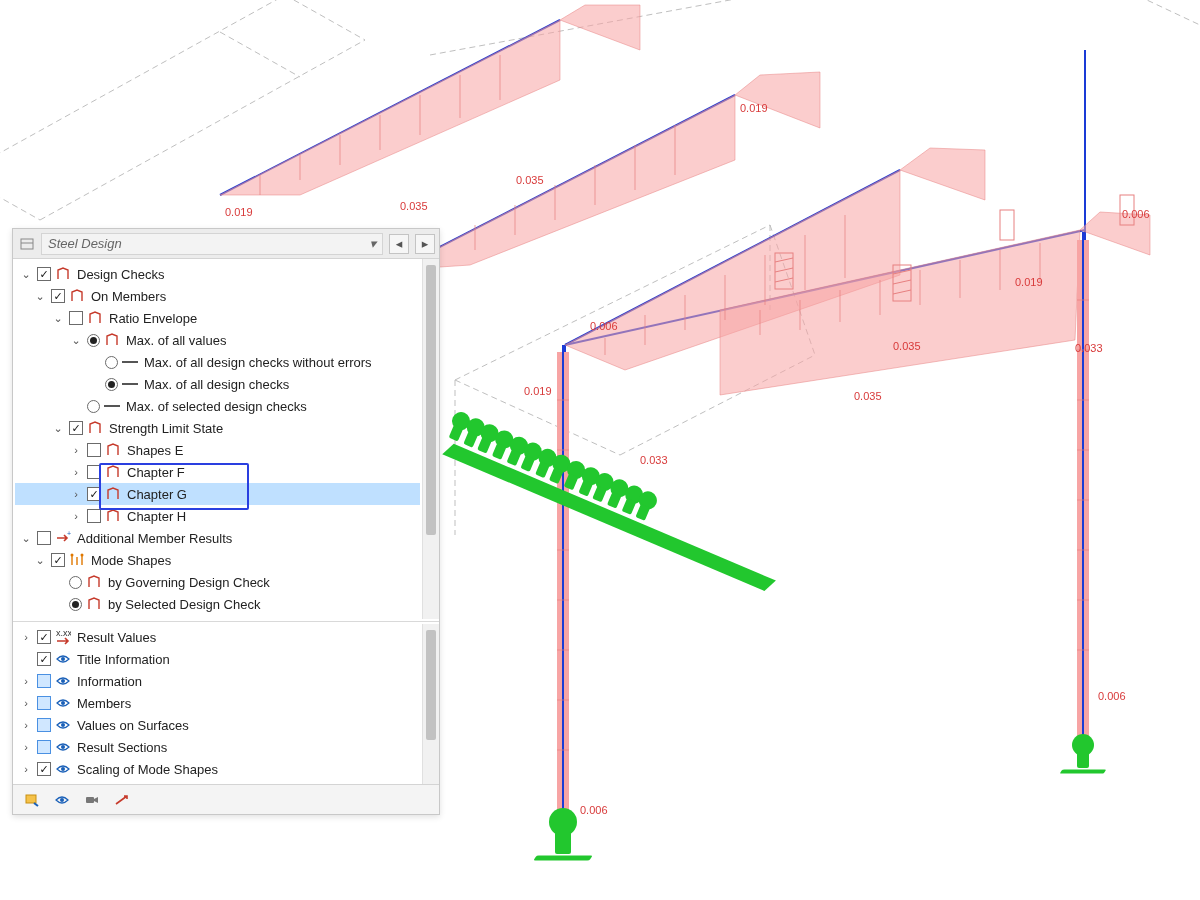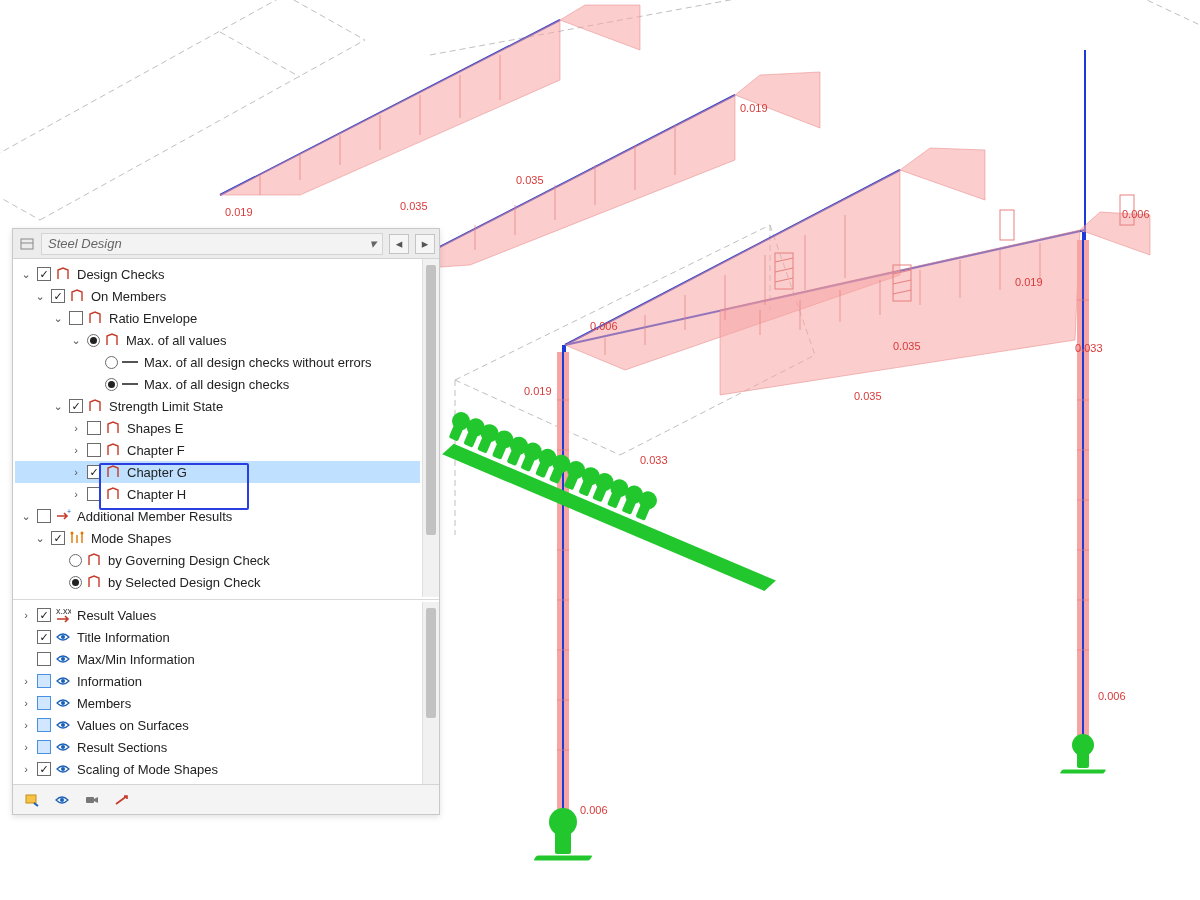--- a/index.html
+++ b/index.html
@@ -383,20 +383,28 @@
         <span class="lbl-t">Max. of all design checks without errors</span>
       </div>
       <div class="row indent4">
         <span class="tw"></span>
         <span class="rb on"></span>
         <span class="ic">
             <span class="em-dash"></span>
           </span>
         <span class="lbl-t">Max. of all design checks</span>
       </div>
+      <div class="row indent3">
+        <span class="tw"></span>
+        <span class="rb"></span>
+        <span class="ic">
+            <span class="em-dash"></span>
+          </span>
+        <span class="lbl-t">Max. of selected design checks</span>
+      </div>
 
       <div class="row indent2">
         <span class="tw">⌄</span>
         <span class="cb on"></span>
         <span class="ic">
             <svg class="icn frame-red" viewBox="0 0 16 16">
               <path d="M3 13 L3 4 L8 2 L13 4 L13 13"></path>
             </svg>
           </span>
         <span class="lbl-t">Strength Limit State</span>
@@ -517,31 +525,20 @@
         <span class="cb on"></span>
         <span class="ic">
             <svg class="icn eye" viewBox="0 0 16 16">
               <path d="M2 8 Q8 2 14 8 Q8 14 2 8Z"></path>
               <circle cx="8" cy="8" r="2"></circle>
             </svg>
           </span>
         <span class="lbl-t">Title Information</span>
       </div>
       <div class="row">
-        <span class="tw"></span>
-        <span class="cb"></span>
-        <span class="ic">
-            <svg class="icn eye" viewBox="0 0 16 16">
-              <path d="M2 8 Q8 2 14 8 Q8 14 2 8Z"></path>
-              <circle cx="8" cy="8" r="2"></circle>
-            </svg>
-          </span>
-        <span class="lbl-t">Max/Min Information</span>
-      </div>
-      <div class="row">
         <span class="tw">›</span>
         <span class="cb half"></span>
         <span class="ic">
             <svg class="icn eye" viewBox="0 0 16 16">
               <path d="M2 8 Q8 2 14 8 Q8 14 2 8Z"></path>
               <circle cx="8" cy="8" r="2"></circle>
             </svg>
           </span>
         <span class="lbl-t">Information</span>
       </div>

